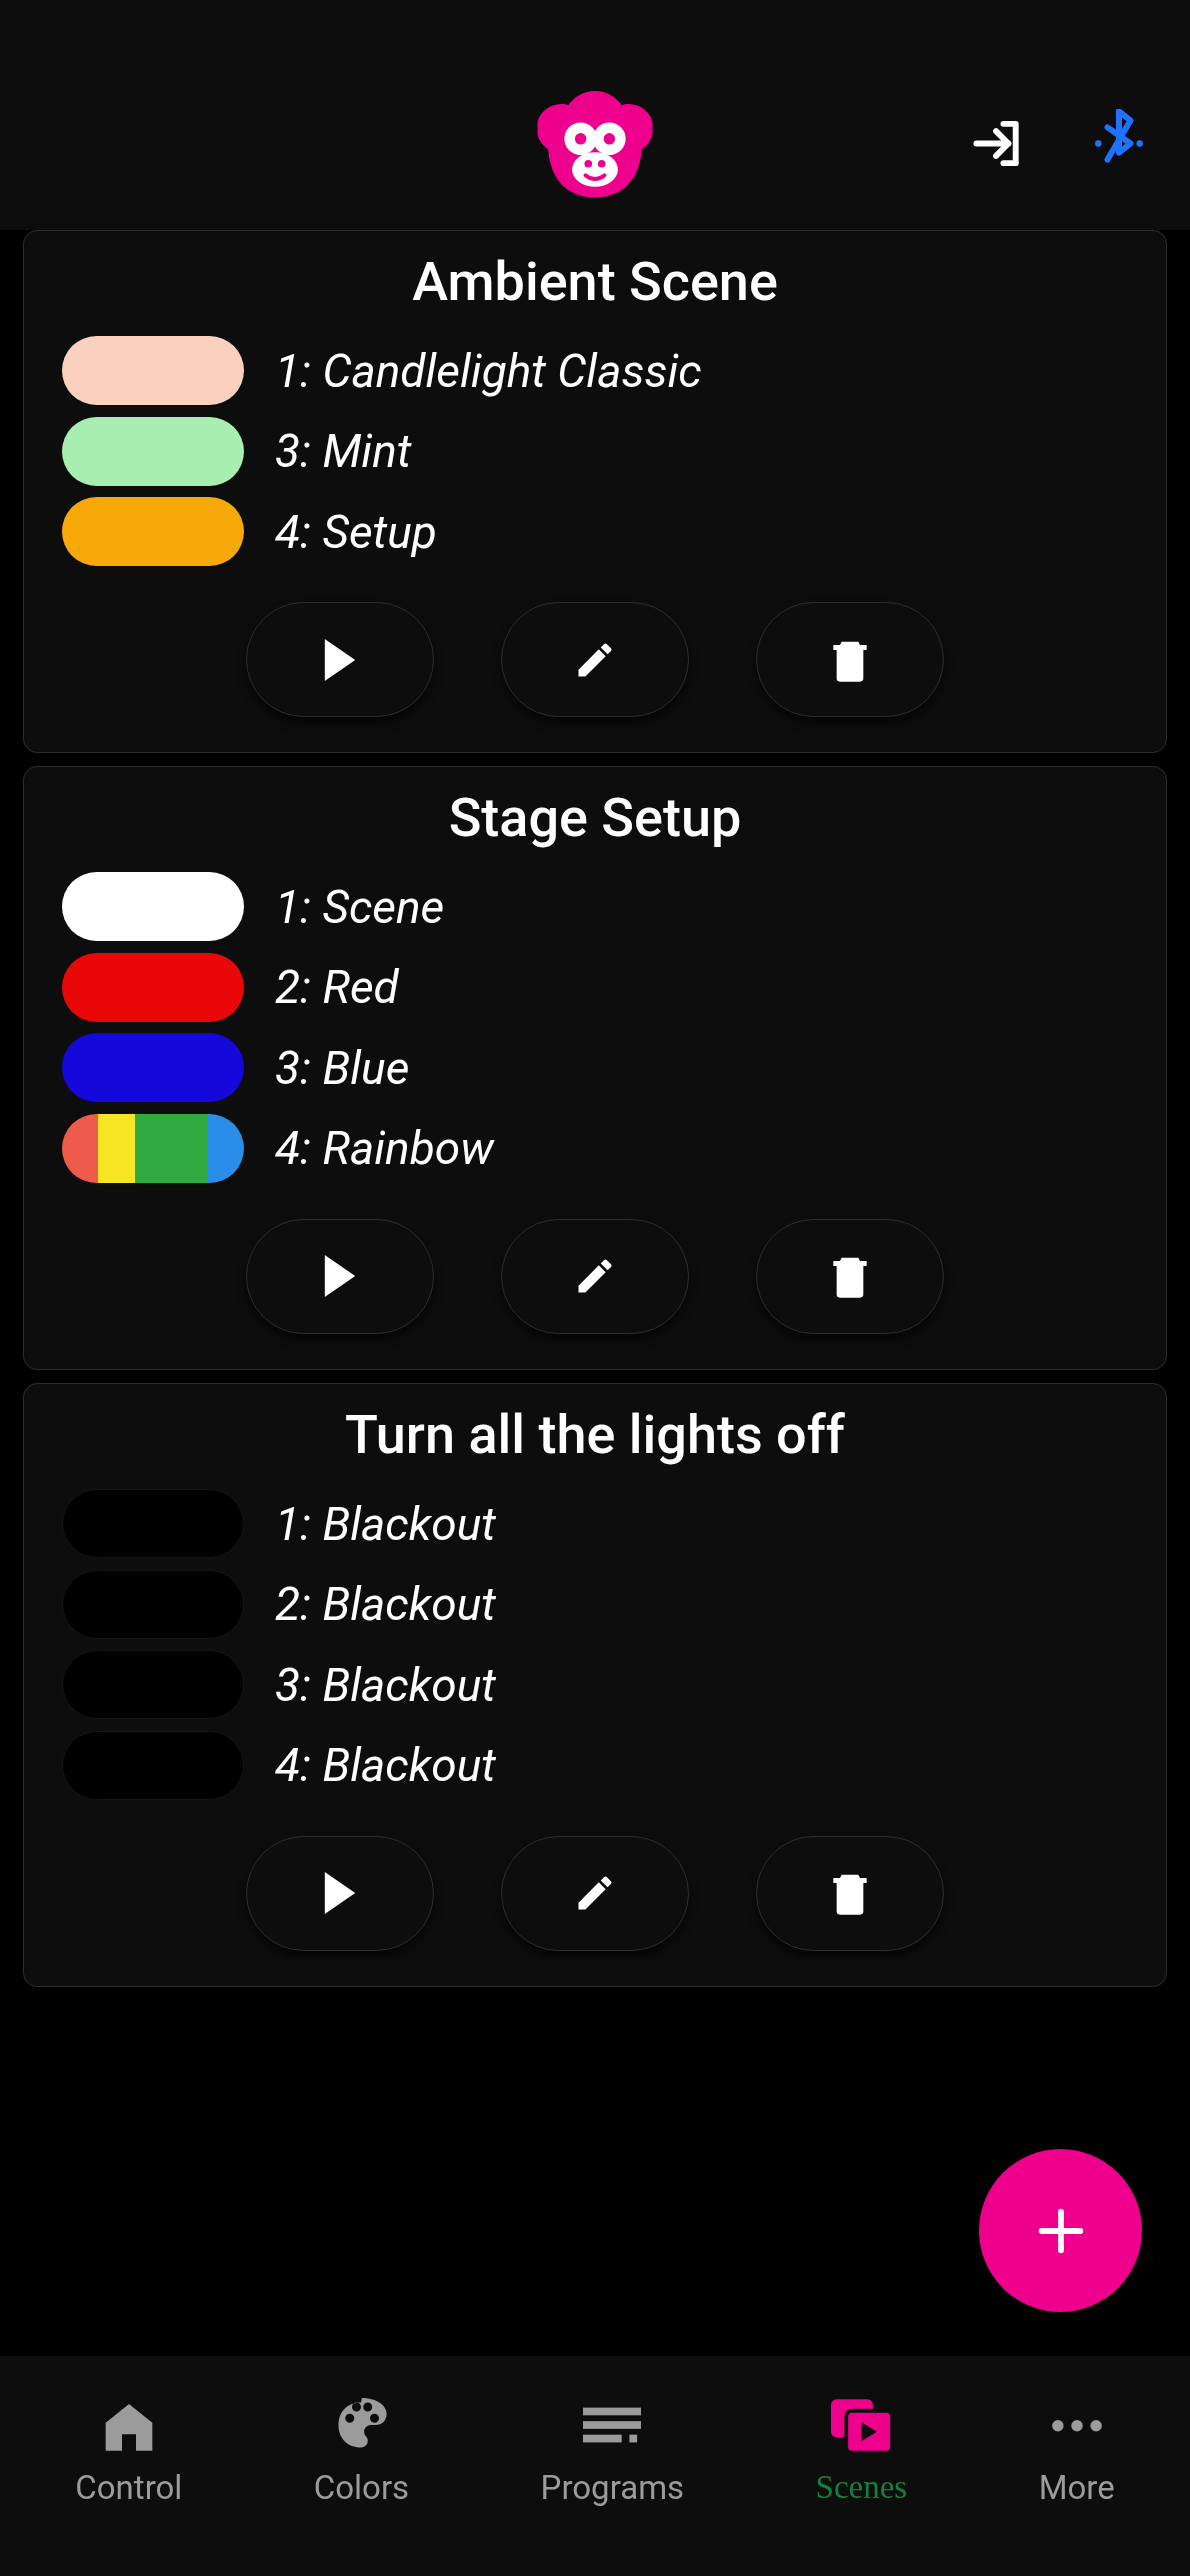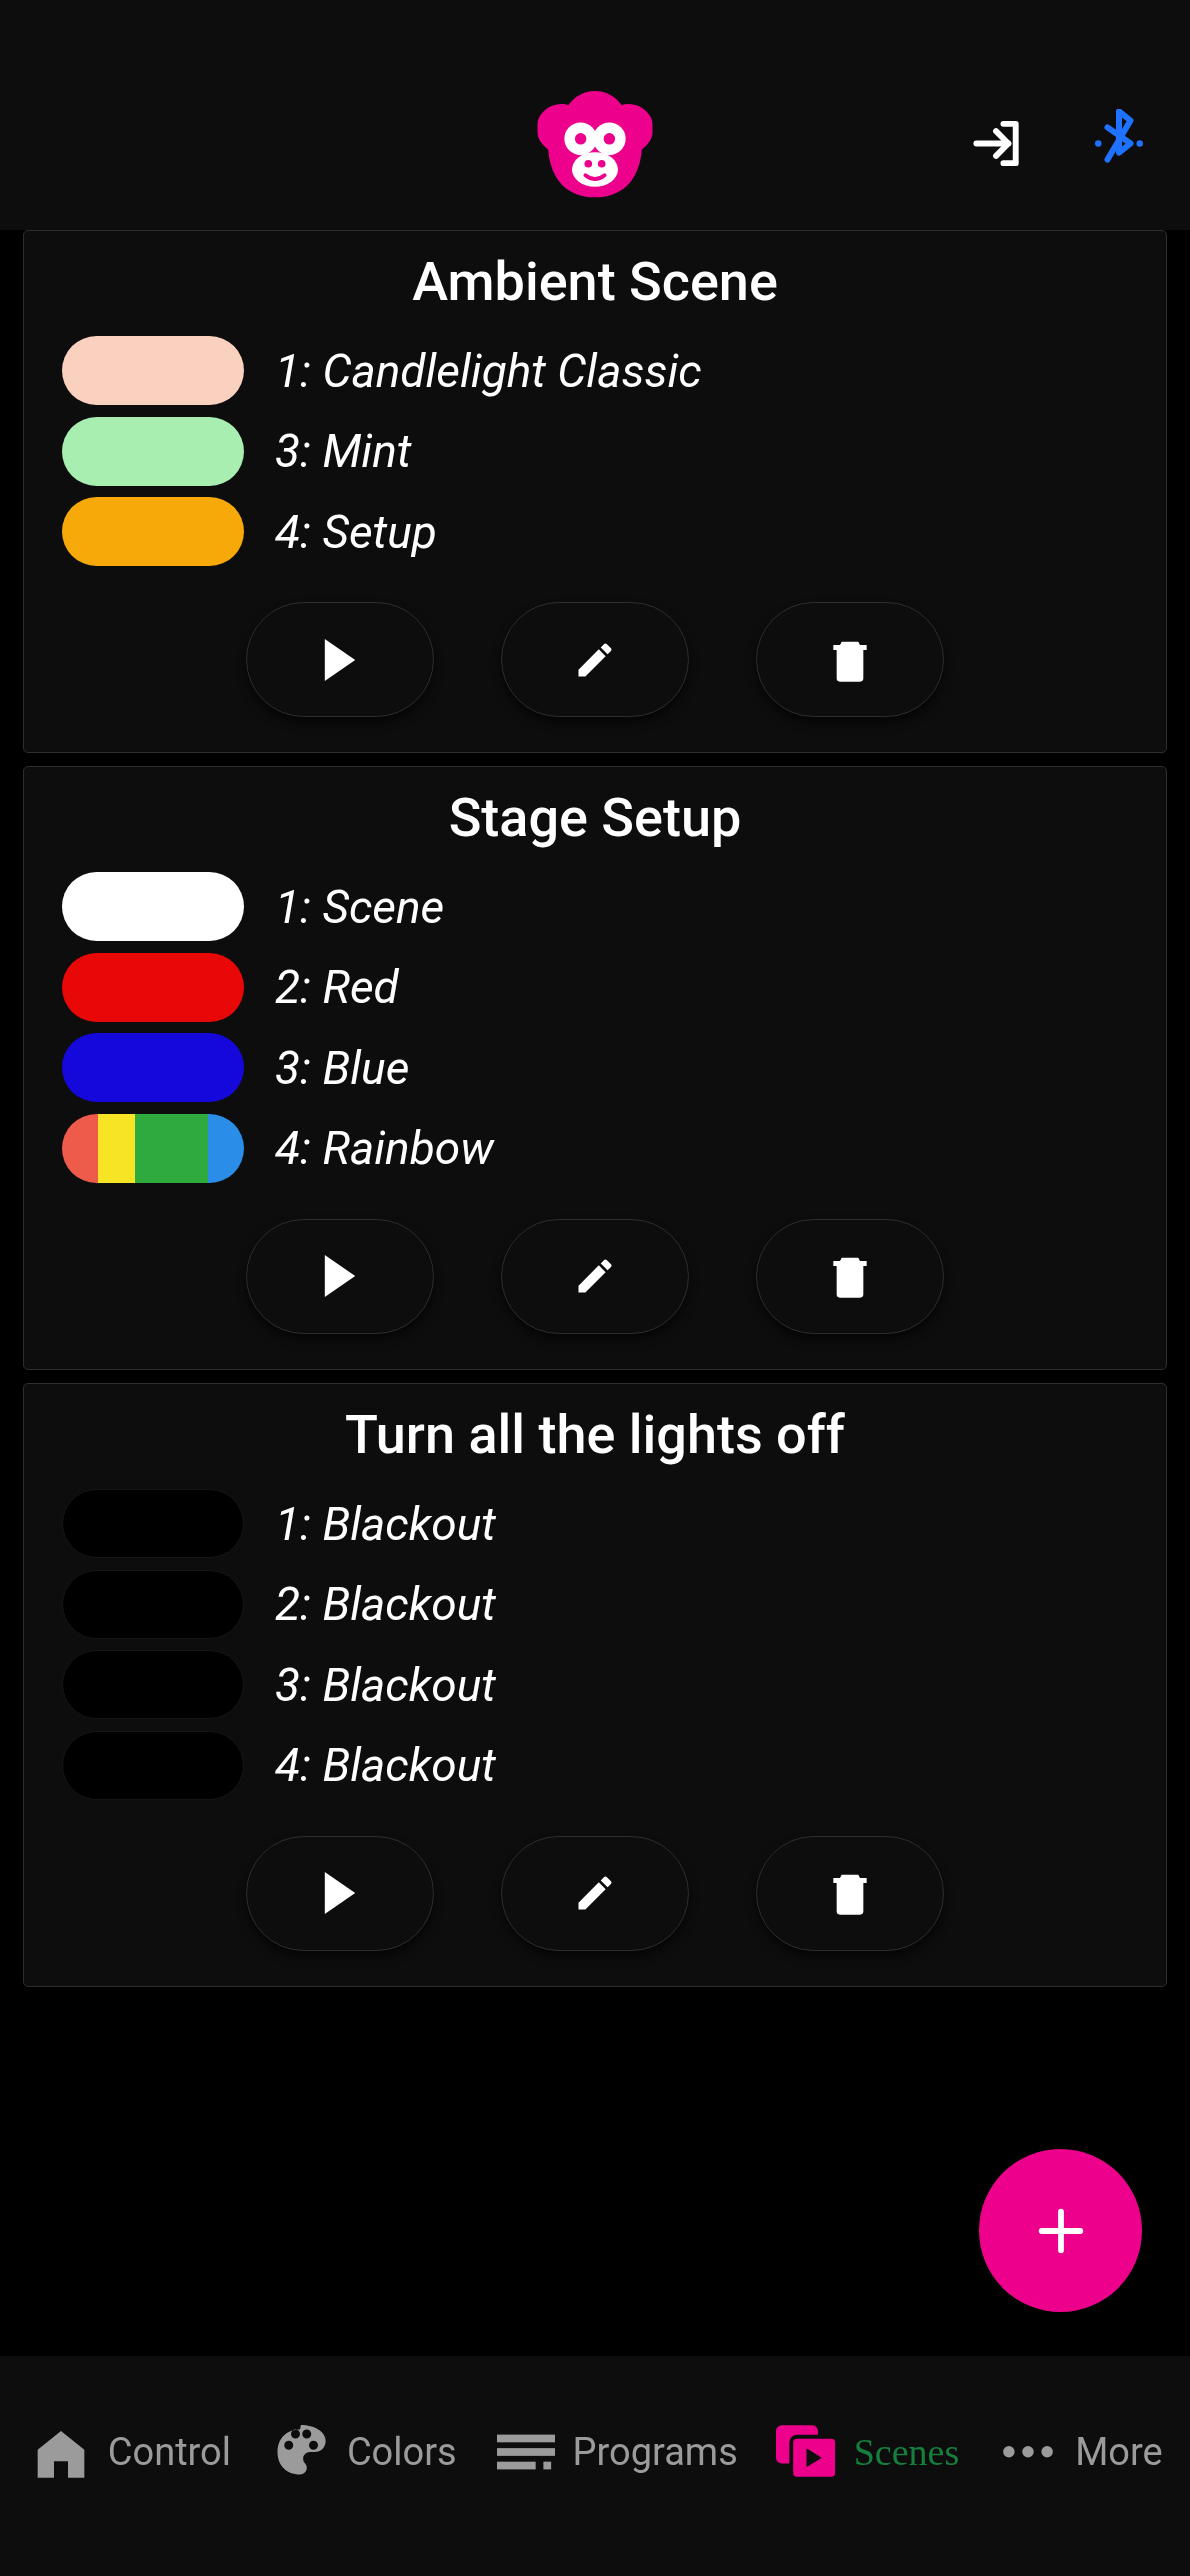--- a/index.html
+++ b/index.html
@@ -29,21 +29,21 @@
     align-items: center;
   }
   .hicon { width: 67px; height: 67px; display:flex; align-items:center; justify-content:center; }
 
   
   .cards {
     padding: 0 23px;
   }
   .card {
     border: 1.9px solid #2e2e2e;
-    border-radius: 5px;
+    border-radius: 14px;
     background: #0d0d0d;
     margin-bottom: 13.4px;
     padding: 19px 38px 35px 38px;
   }
   .card-title {
     text-align: center;
     font-size: 54px;
     font-weight: 500;
     margin-bottom: 23px;
   }
@@ -104,23 +104,23 @@
     position:absolute;
     left:0; right:0; bottom:0;
     height:220px;
     background:#0d0d0d;
     display:flex;
     align-items:center;
     justify-content:space-around;
     padding:0 9.6px 29px 9.6px;
   }
   .nav-item {
-    display:flex; flex-direction:row; align-items:center; gap:13.4px;
+    display:flex; flex-direction:column; align-items:center; gap:13.4px;
     color:#9b9b9b;
-    font-size:38px;
+    font-size:33px;
   }
   .nav-item.active { color:#15803d;font-family:Liberation Serif, serif; }
   .nav-icon { width:67px; height:58px; display:flex; align-items:center; justify-content:center; }
 </style>
 </head>
 <body>
 
 <div class="header">
   <div class="logo">
     <svg width="115" height="134" viewBox="0 0 120 140">

